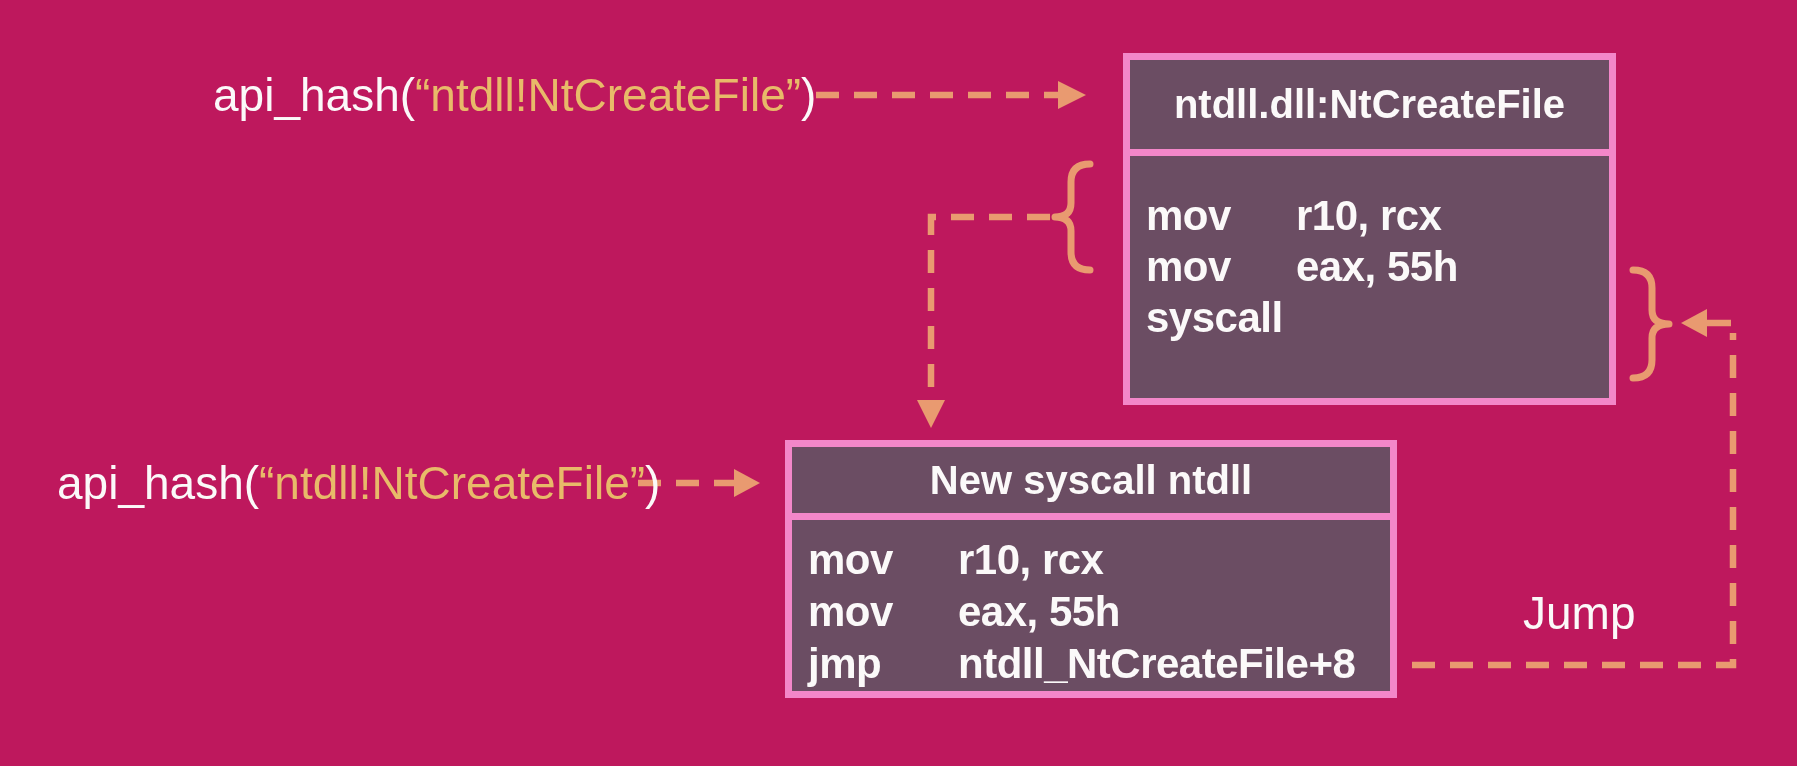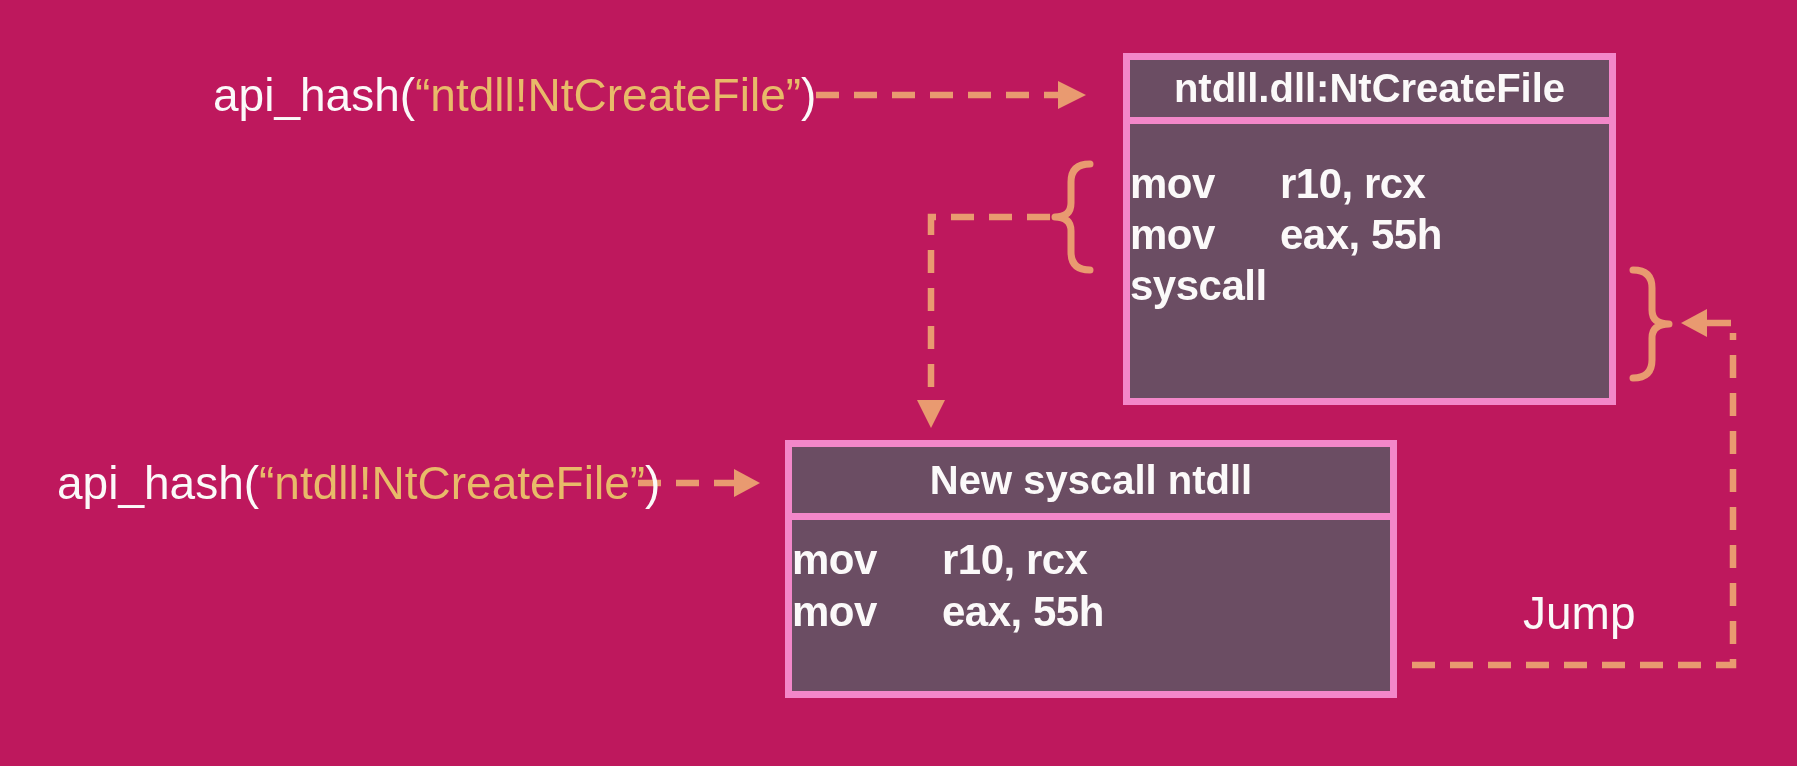--- a/index.html
+++ b/index.html
@@ -69,27 +69,27 @@
     color: #fbf9f9;
     font-weight: bold;
     font-size: 40px;
     white-space: nowrap;
   }
   .box-body {
     color: #fbf9f9;
     font-weight: bold;
     font-size: 42px;
     letter-spacing: -0.5px;
-    padding-left: 0;
+    padding-left: 16px;
     white-space: nowrap;
   }
   .code-line { display: flex; }
   .mn { width: 150px; flex: 0 0 150px; }
   #box-ntdll { left: 1123px; top: 53px; width: 493px; height: 352px; }
-  #box-ntdll .box-header { height: 64px; text-align: right; }
+  #box-ntdll .box-header { height: 96px; text-align: right; }
   #box-ntdll .box-body { padding-top: 34px; line-height: 51px; }
   #box-stub { left: 785px; top: 440px; width: 612px; height: 258px; }
   #box-stub .box-header { height: 73px; }
   #box-stub .box-body { padding-top: 14px; line-height: 52px; }
   #label-api-top { left: 213px; top: 69px; }
   #label-api-bottom { left: 57px; top: 457px; }
   #label-copy { left: 811px; top: 284px; }
   #label-jump { left: 1523px; top: 587px; }
 </style>
 </head>
@@ -147,19 +147,23 @@
     <div class="box-header">New syscall ntdll</div>
     <div class="box-body">
       <div class="code-line">
         <span class="mn">mov</span>
         <span class="op">r10, rcx</span>
       </div>
       <div class="code-line">
         <span class="mn">mov</span>
         <span class="op">eax, 55h</span>
       </div>
+      <div class="code-line">
+        <span class="mn">jmp</span>
+        <span class="op">ntdll_NtCreateFile+8</span>
+      </div>
     </div>
   </div>
 
 
   <div class="label" id="label-jump">Jump</div>
 
 </div>
 
 </body></html>

